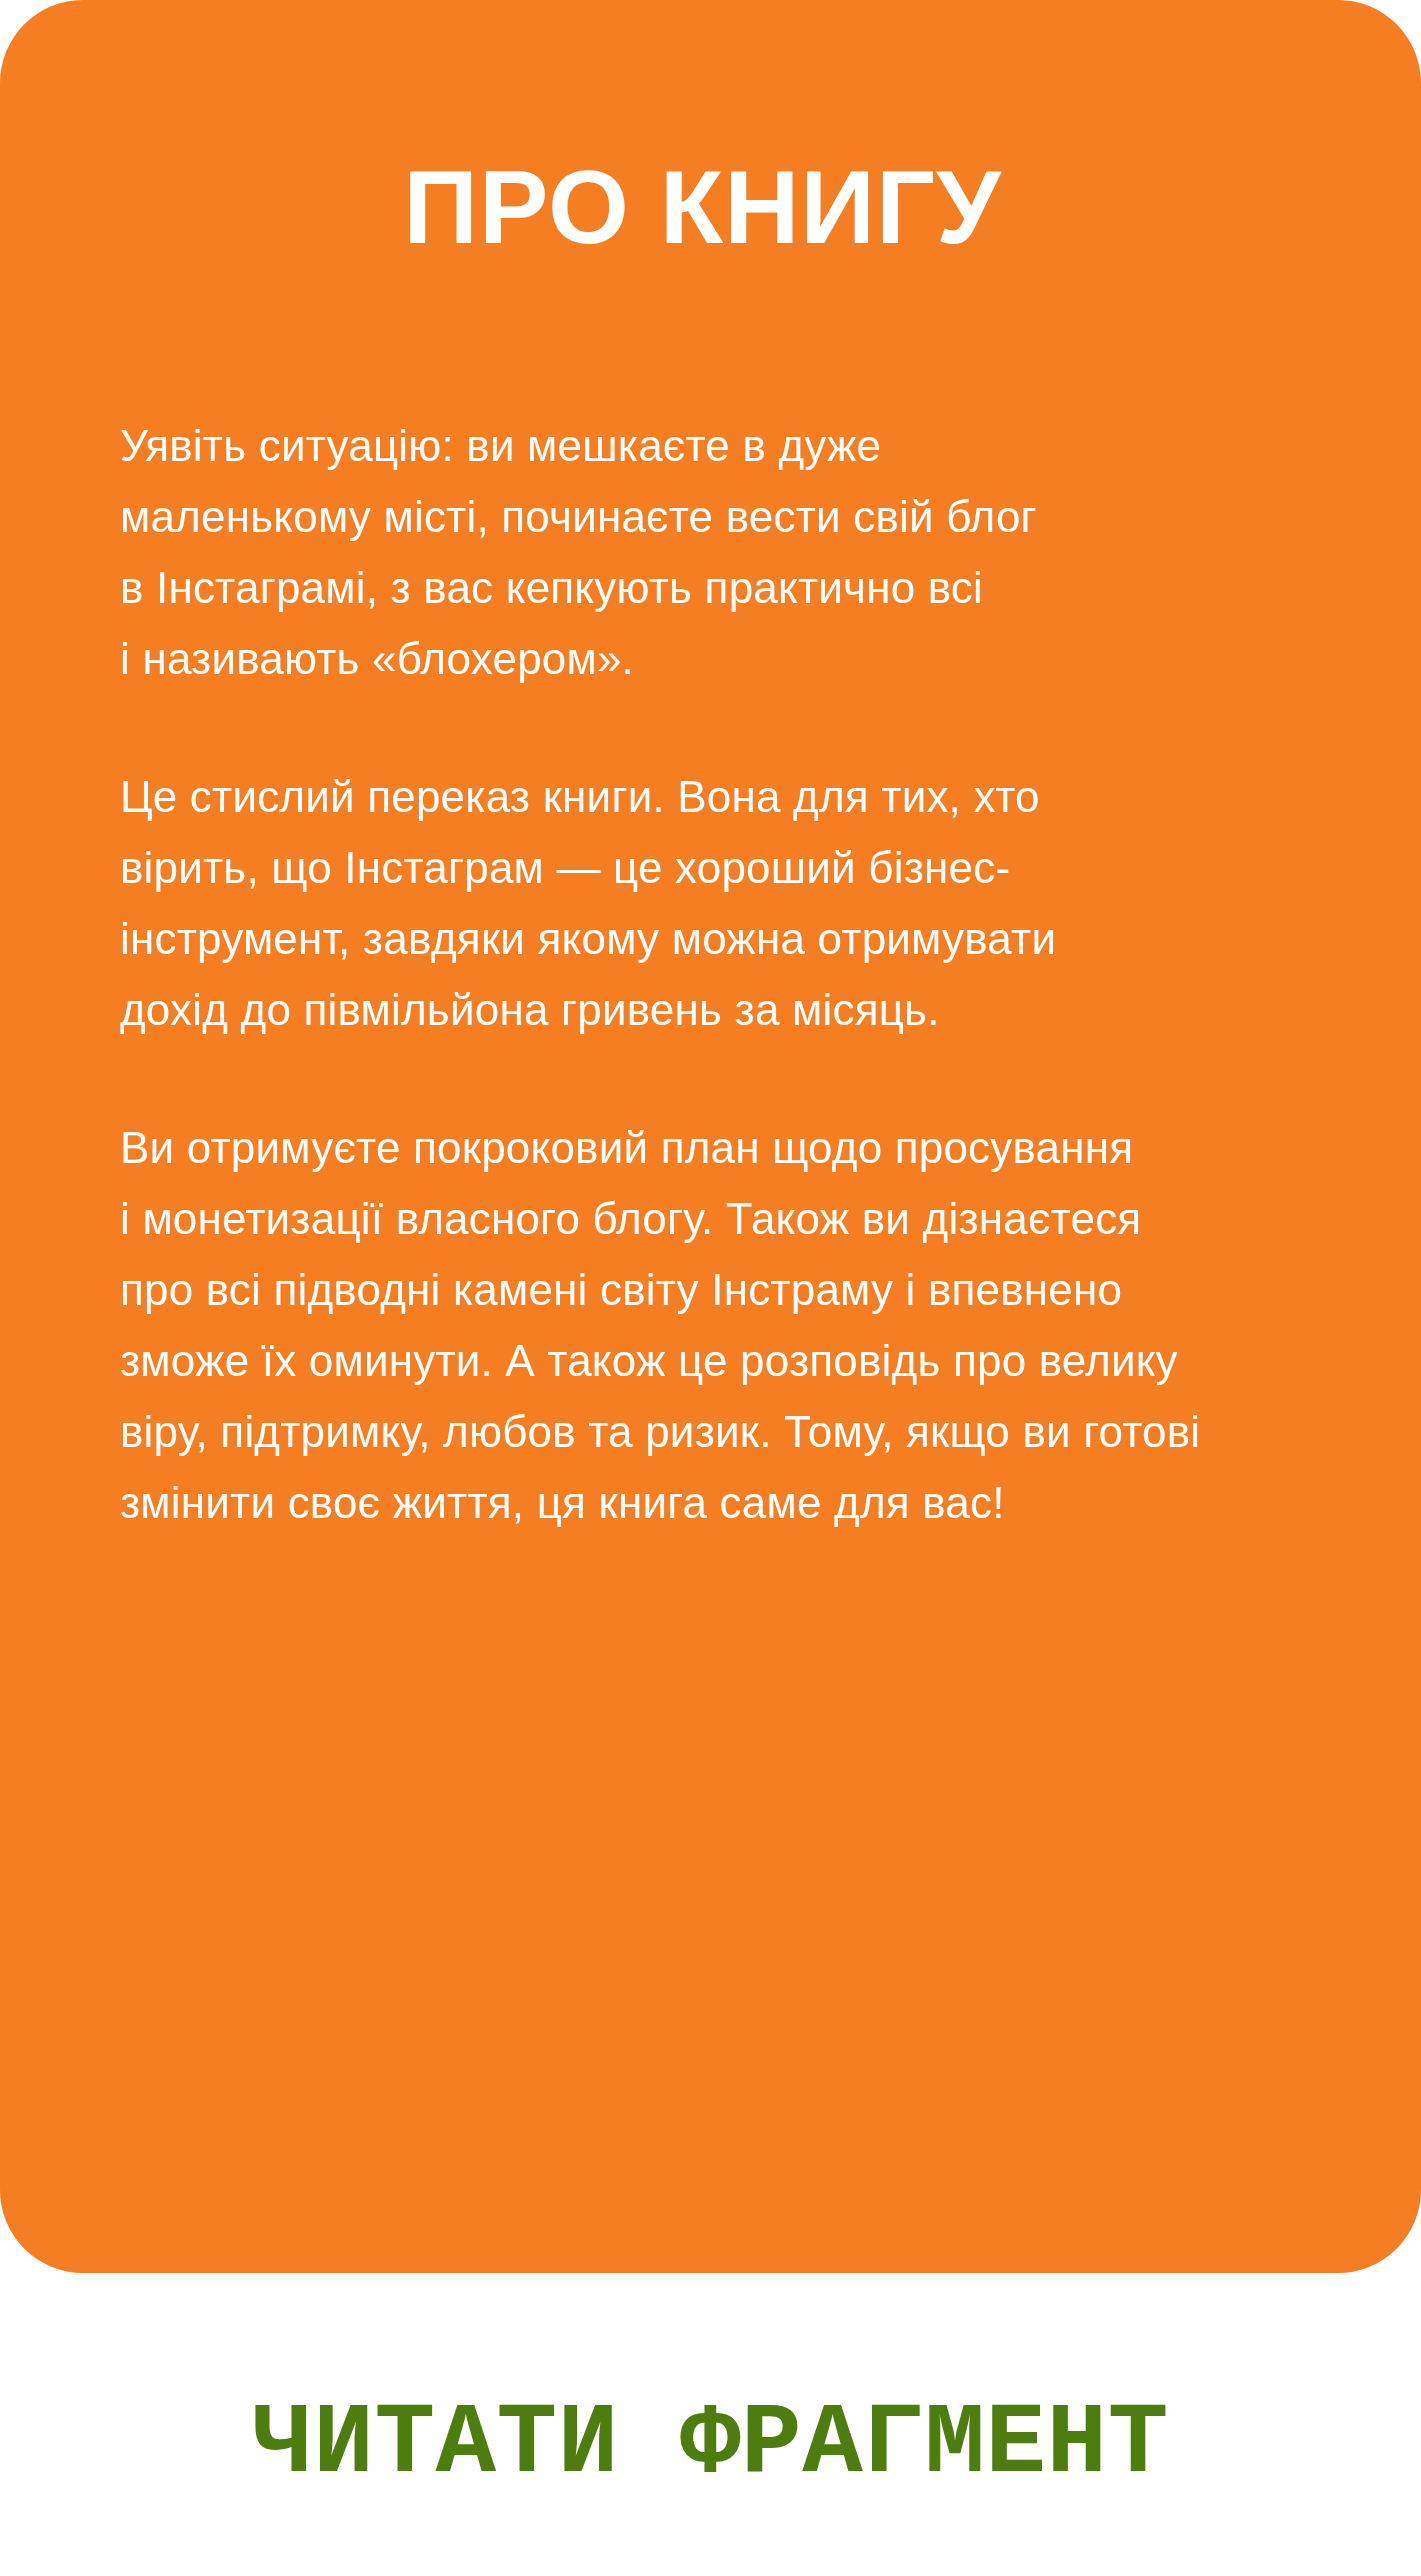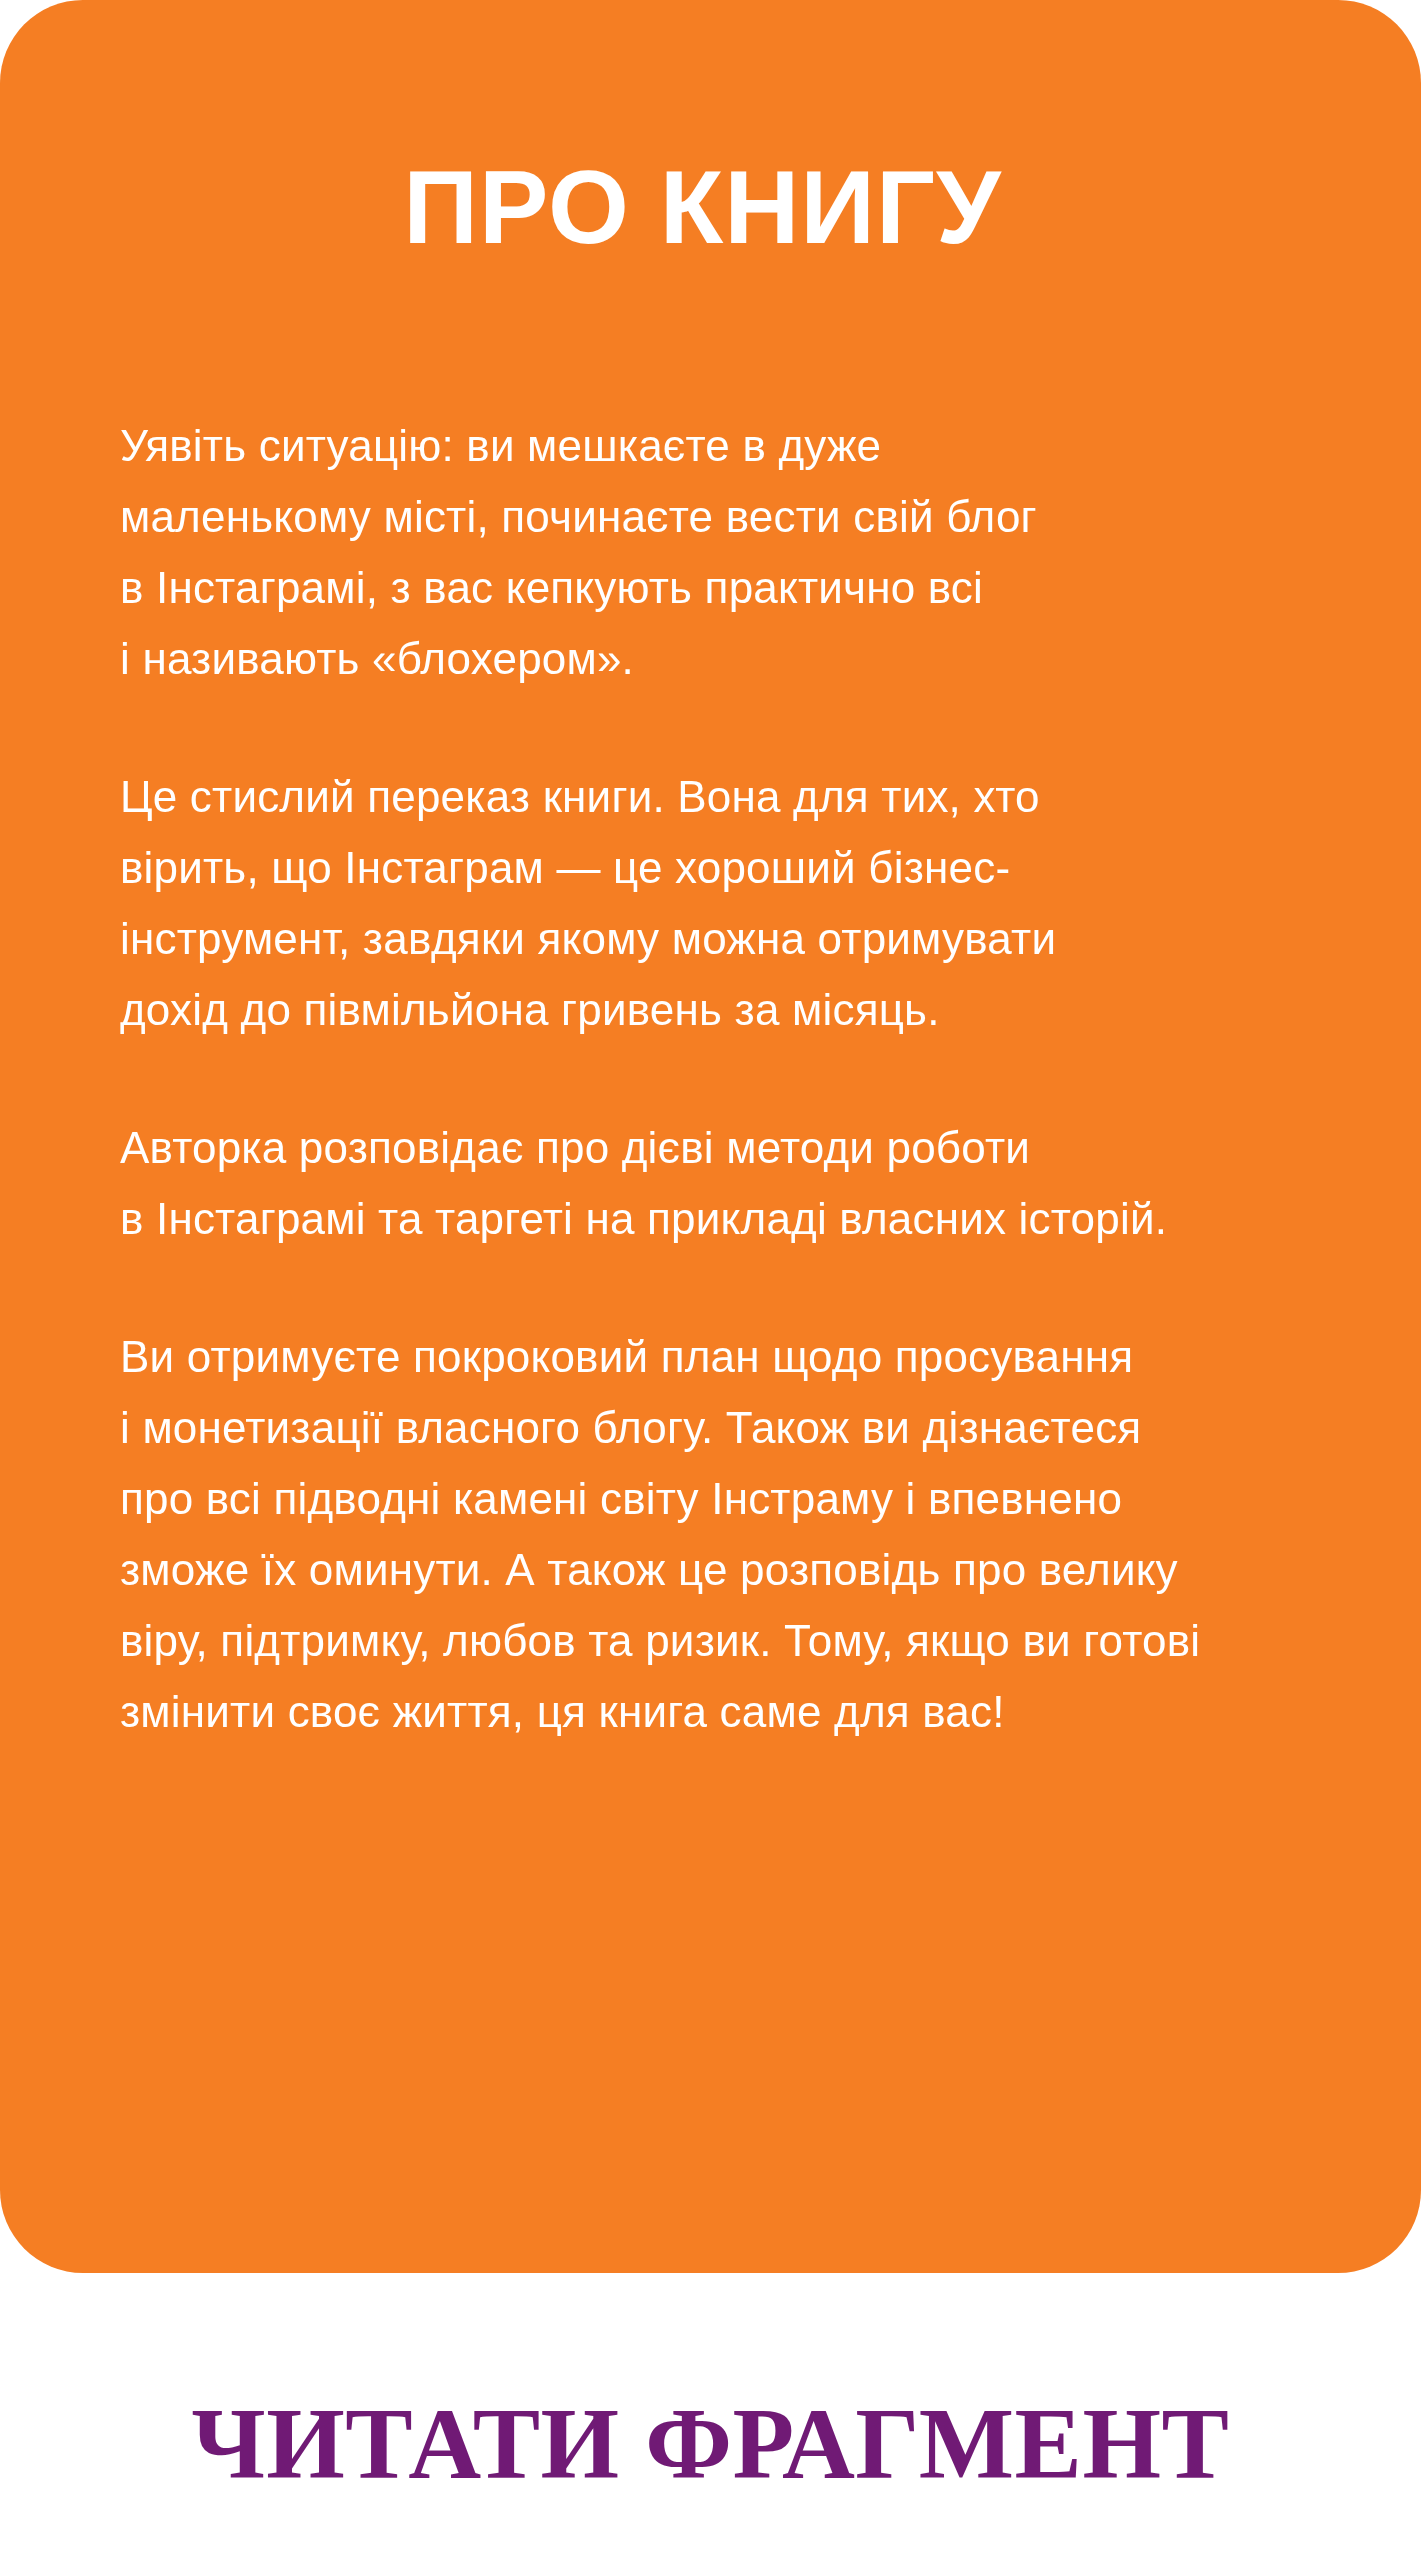--- a/index.html
+++ b/index.html
@@ -43,47 +43,45 @@
     letter-spacing: 0.2px;
   }
   .card-body p:last-child { margin-bottom: 0; }
   .footer {
     width: 1421px;
     text-align: center;
     margin-top: 121px;
   }
   .read-fragment {
     display: inline-block;
-    font-family: Liberation Serif, serif;
+    font-family: Liberation Mono, monospace;
     font-weight: bold;
     font-size: 101px;
     line-height: 1.0;
     letter-spacing: 0.5px;
-    color: #701a75;
+    color: #4d7c0f;
     text-decoration: none;
     cursor: pointer;
     white-space: pre;
   }
 </style>
 </head>
 <body>
 
 <div class="card">
   <h1 class="card-title">ПРО КНИГУ</h1>
   <div class="card-body">
     <p>Уявіть ситуацію: ви мешкаєте в дуже
 маленькому місті, починаєте вести свій блог
 в Інстаграмі, з вас кепкують практично всі
 і називають «блохером».</p>
     <p>Це стислий переказ книги. Вона для тих, хто
 вірить, що Інстаграм — це хороший бізнес-
 інструмент, завдяки якому можна отримувати
 дохід до півмільйона гривень за місяць.</p>
-    <p>Авторка розповідає про дієві методи роботи
-в Інстаграмі та таргеті на прикладі власних історій.</p>
     <p>Ви отримуєте покроковий план щодо просування
 і монетизації власного блогу. Також ви дізнаєтеся
 про всі підводні камені світу Інстраму і впевнено
 зможе їх оминути. А також це розповідь про велику
 віру, підтримку, любов та ризик. Тому, якщо ви готові
 змінити своє життя, ця книга саме для вас!</p>
   </div>
 </div>
 
 <div class="footer">

